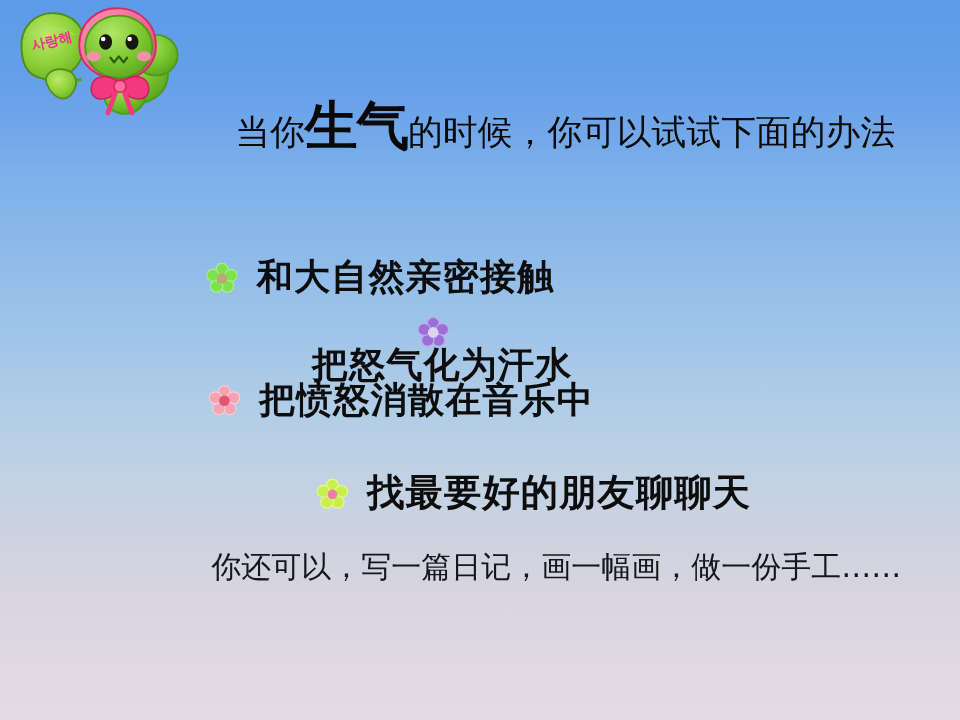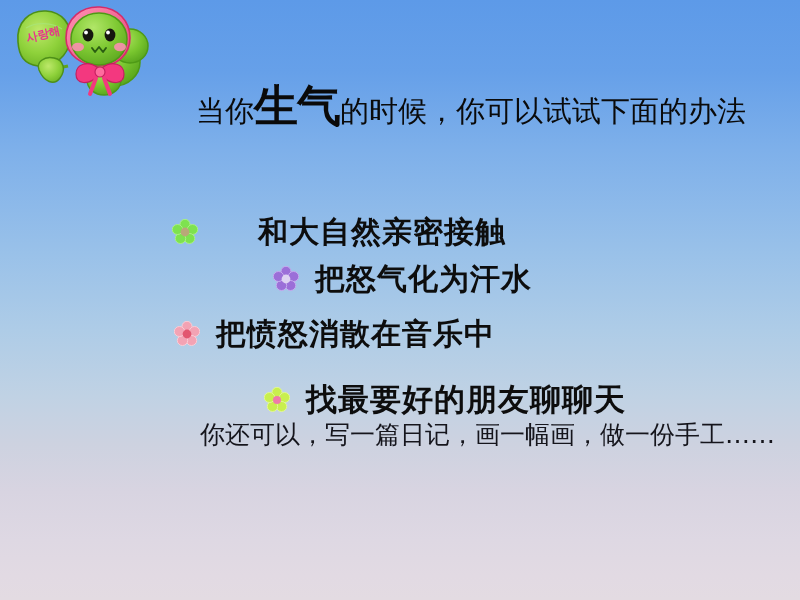--- a/index.html
+++ b/index.html
@@ -78,38 +78,37 @@
   }
   .flower {
     position: relative;
     width: 26px;
     height: 26px;
     margin-right: 16px;
     flex: 0 0 auto;
   }
   .flower svg { display: block; width: 26px; height: 26px; }
 
-  #row-1 { left: 172px; top: 217px; gap: 44px; }
-  #row-2 { left: 273px; top: 264px; }
+  #row-1 { left: 172px; top: 217px; }
+  #row-2 { left: 260px; top: 264px; flex-direction: column; }
   #row-3 { left: 174px; top: 319px; text-align: center; }
-  #row-4 { left: 264px; top: 384px; }
+  #row-4 { left: 264px; top: 396px; }
   #row-4 .b-text { font-size: 31px; }
 
   
   #footer-line {
     position: absolute;
     left: 176px;
-    top: 422px;
+    top: 460px;
     white-space: nowrap;
     font-size: 25px;
     font-weight: 400;
     color: #15151c;
     letter-spacing: 0px;
     line-height: 1;
-    margin-left: 24px;
   }
 </style>
 </head>
 <body>
 
 <div id="slide">
 
   <div id="mascot">
     <svg viewBox="0 0 160 110" width="160" height="110">
       <defs>

